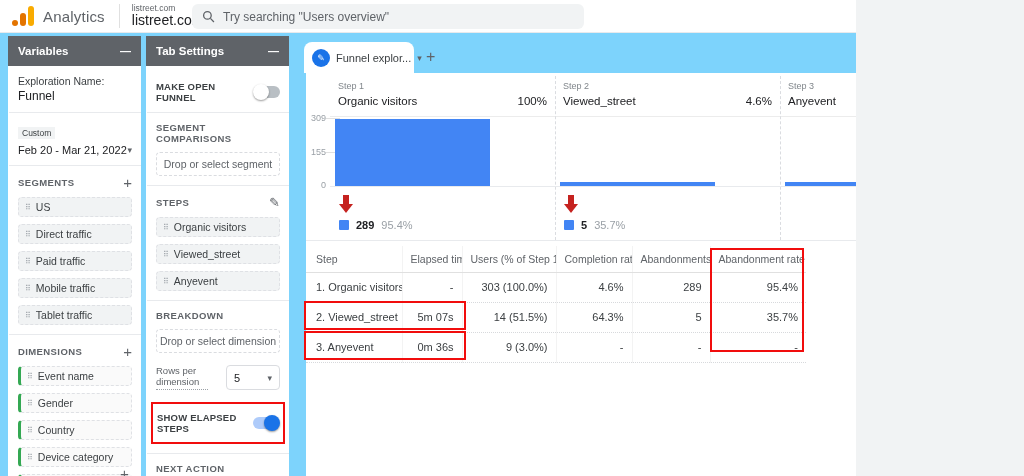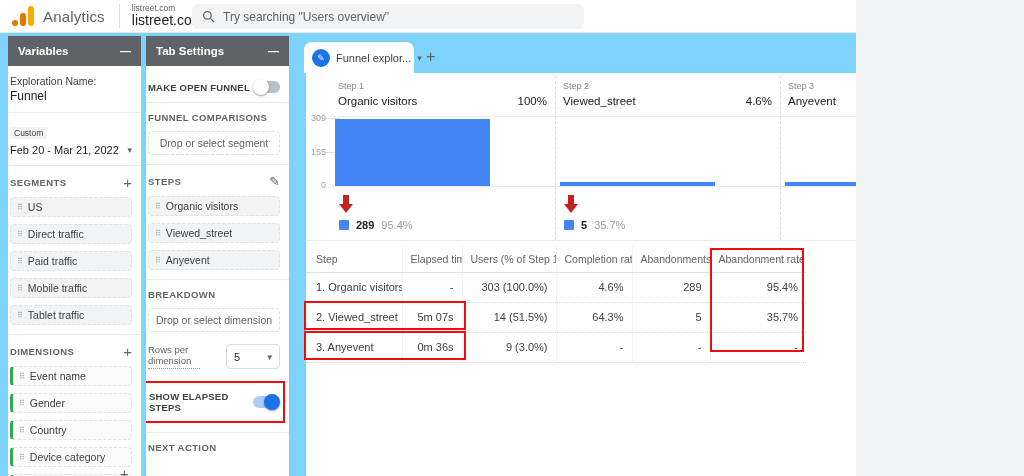--- a/index.html
+++ b/index.html
@@ -28,21 +28,21 @@
   .avatar { width:25px; height:25px; border-radius:50%; background:#669df6; position:relative; overflow:hidden; }
   .avatar .head { position:absolute; left:8.5px; top:5px; width:8px; height:8px; border-radius:50%; background:#e8f0fe; }
   .avatar .body { position:absolute; left:5px; top:15px; width:15px; height:10px; border-radius:7px 7px 0 0; background:#e8f0fe; }
 
   
   .panel { position:absolute; top:36px; background:#fff; height:440px; overflow:hidden; }
   .panel-variables { left:8px; width:133px; }
   .panel-tabset { left:146px; width:143px; }
   .panel-header { height:30px; background:#5f6368; color:#fff; font-size:11.5px; font-weight:bold; display:flex; align-items:center; justify-content:space-between; padding:0 10px; }
   .minimize { font-size:11px; font-weight:bold; cursor:pointer; }
-  .panel-body { padding:9px 9px 0 2px; }
+  .panel-body { padding:9px 9px 0 10px; }
   .divider { border-top:1px solid #e8eaed; margin:9px -9px; }
   .label-sm { font-size:10.5px; color:#3c4043; }
   .name-val { font-size:12px; color:#202124; margin-top:2px; }
   .chip-custom { display:inline-block; font-size:8.5px; color:#3c4043; background:#f1f3f4; border-radius:0; padding:1px 4px; }
   .date-row { display:flex; justify-content:space-between; align-items:center; margin-top:4px; }
   .date-text { font-size:11px; color:#202124; }
   .caret { color:#5f6368; font-size:9px; }
   .sec-head { display:flex; justify-content:space-between; align-items:center; }
   .sec-title { font-size:9.5px; font-weight:bold; color:#5f6368; letter-spacing:.4px; }
   .plus-icon { font-size:15px; color:#5f6368; line-height:1; }
@@ -223,21 +223,21 @@
       <span class="minimize">—</span>
     </div>
     <div class="panel-body">
       <div class="toggle-row" style="margin-top:6px;">
         <span class="toggle-label">MAKE OPEN FUNNEL</span>
         <span class="toggle off">
             <span class="knob"></span>
           </span>
       </div>
       <div class="divider"></div>
-      <div class="sec-title">FUNNEL COMPARISONS</div>
+      <div class="sec-title">SEGMENT COMPARISONS</div>
       <div class="drop-box">Drop or select segment</div>
       <div class="divider"></div>
       <div class="sec-head">
         <span class="sec-title">STEPS</span>
         <span class="pencil">✎</span>
       </div>
       <div class="chip">
           <span class="handle">⠿</span>
           <span class="txt">Organic visitors</span>
         </div>

